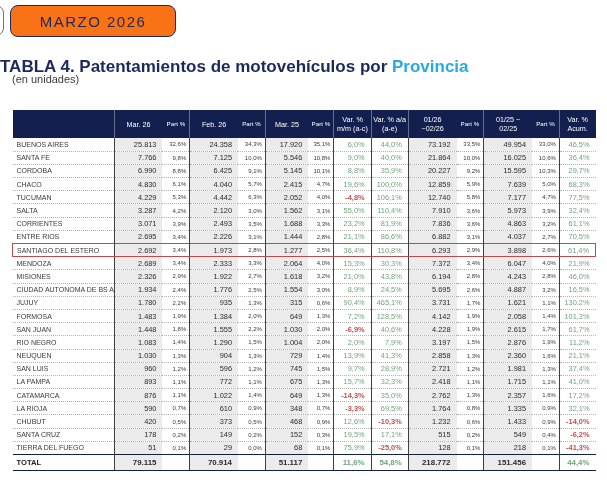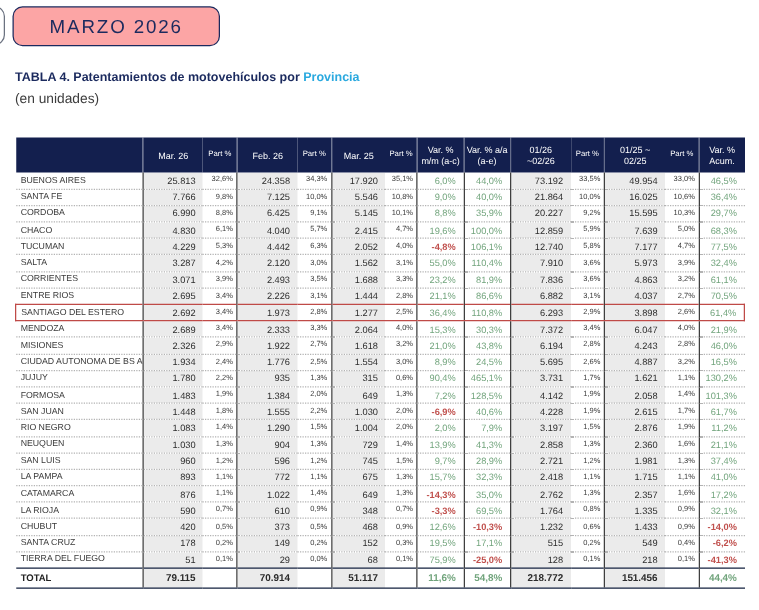--- a/index.html
+++ b/index.html
@@ -6,25 +6,25 @@
   html,body { background:#fff; }
   body { font-family:"Liberation Sans", sans-serif; width:607px; height:488px; position:relative; overflow:hidden; }
 
   .page { position:absolute; inset:0; background:#fff; }
 
   
   .edge-sliver { position:absolute; left:-16px; top:5px; width:20px; height:31px;
     border:1px solid #6b7280; border-radius:8px; background:#fff; }
 
   .period-btn { position:absolute; left:10px; top:5px; width:166px; height:32px;
-    border:1.6px solid #1b2a5e; border-radius:8px; background:#fca5a5;
+    border:1.6px solid #1b2a5e; border-radius:8px; background:#f97316;
     color:#1b2a5e; font-size:15px; letter-spacing:1.5px; font-weight:500;
     display:flex; align-items:center; justify-content:center; cursor:pointer; }
 
-  .title { position:absolute; left:12px; top:57px; font-size:10px; font-weight:bold; color:#1b2a5e; }
+  .title { position:absolute; left:0; top:57px; font-size:17px; font-weight:bold; color:#1b2a5e; }
   .title .hl { color:#2aa9df; }
   .subtitle { position:absolute; left:12px; top:73px; font-size:11px; color:#3c3c3c; }
 
   .tbl-wrap { position:absolute; left:12px; top:110px; width:584px; }
   table { width:100%; border-collapse:collapse; table-layout:fixed; }
 
   thead th { background:#131f4e; color:#fff; font-weight:normal; font-size:7.2px;
     height:28px; text-align:center; vertical-align:middle; white-space:pre-line; line-height:1.25; padding:0 1px; }
   thead th.part-h { font-size:6.2px; }
   thead th.gb { border-left:1px solid rgba(255,255,255,.35); }

